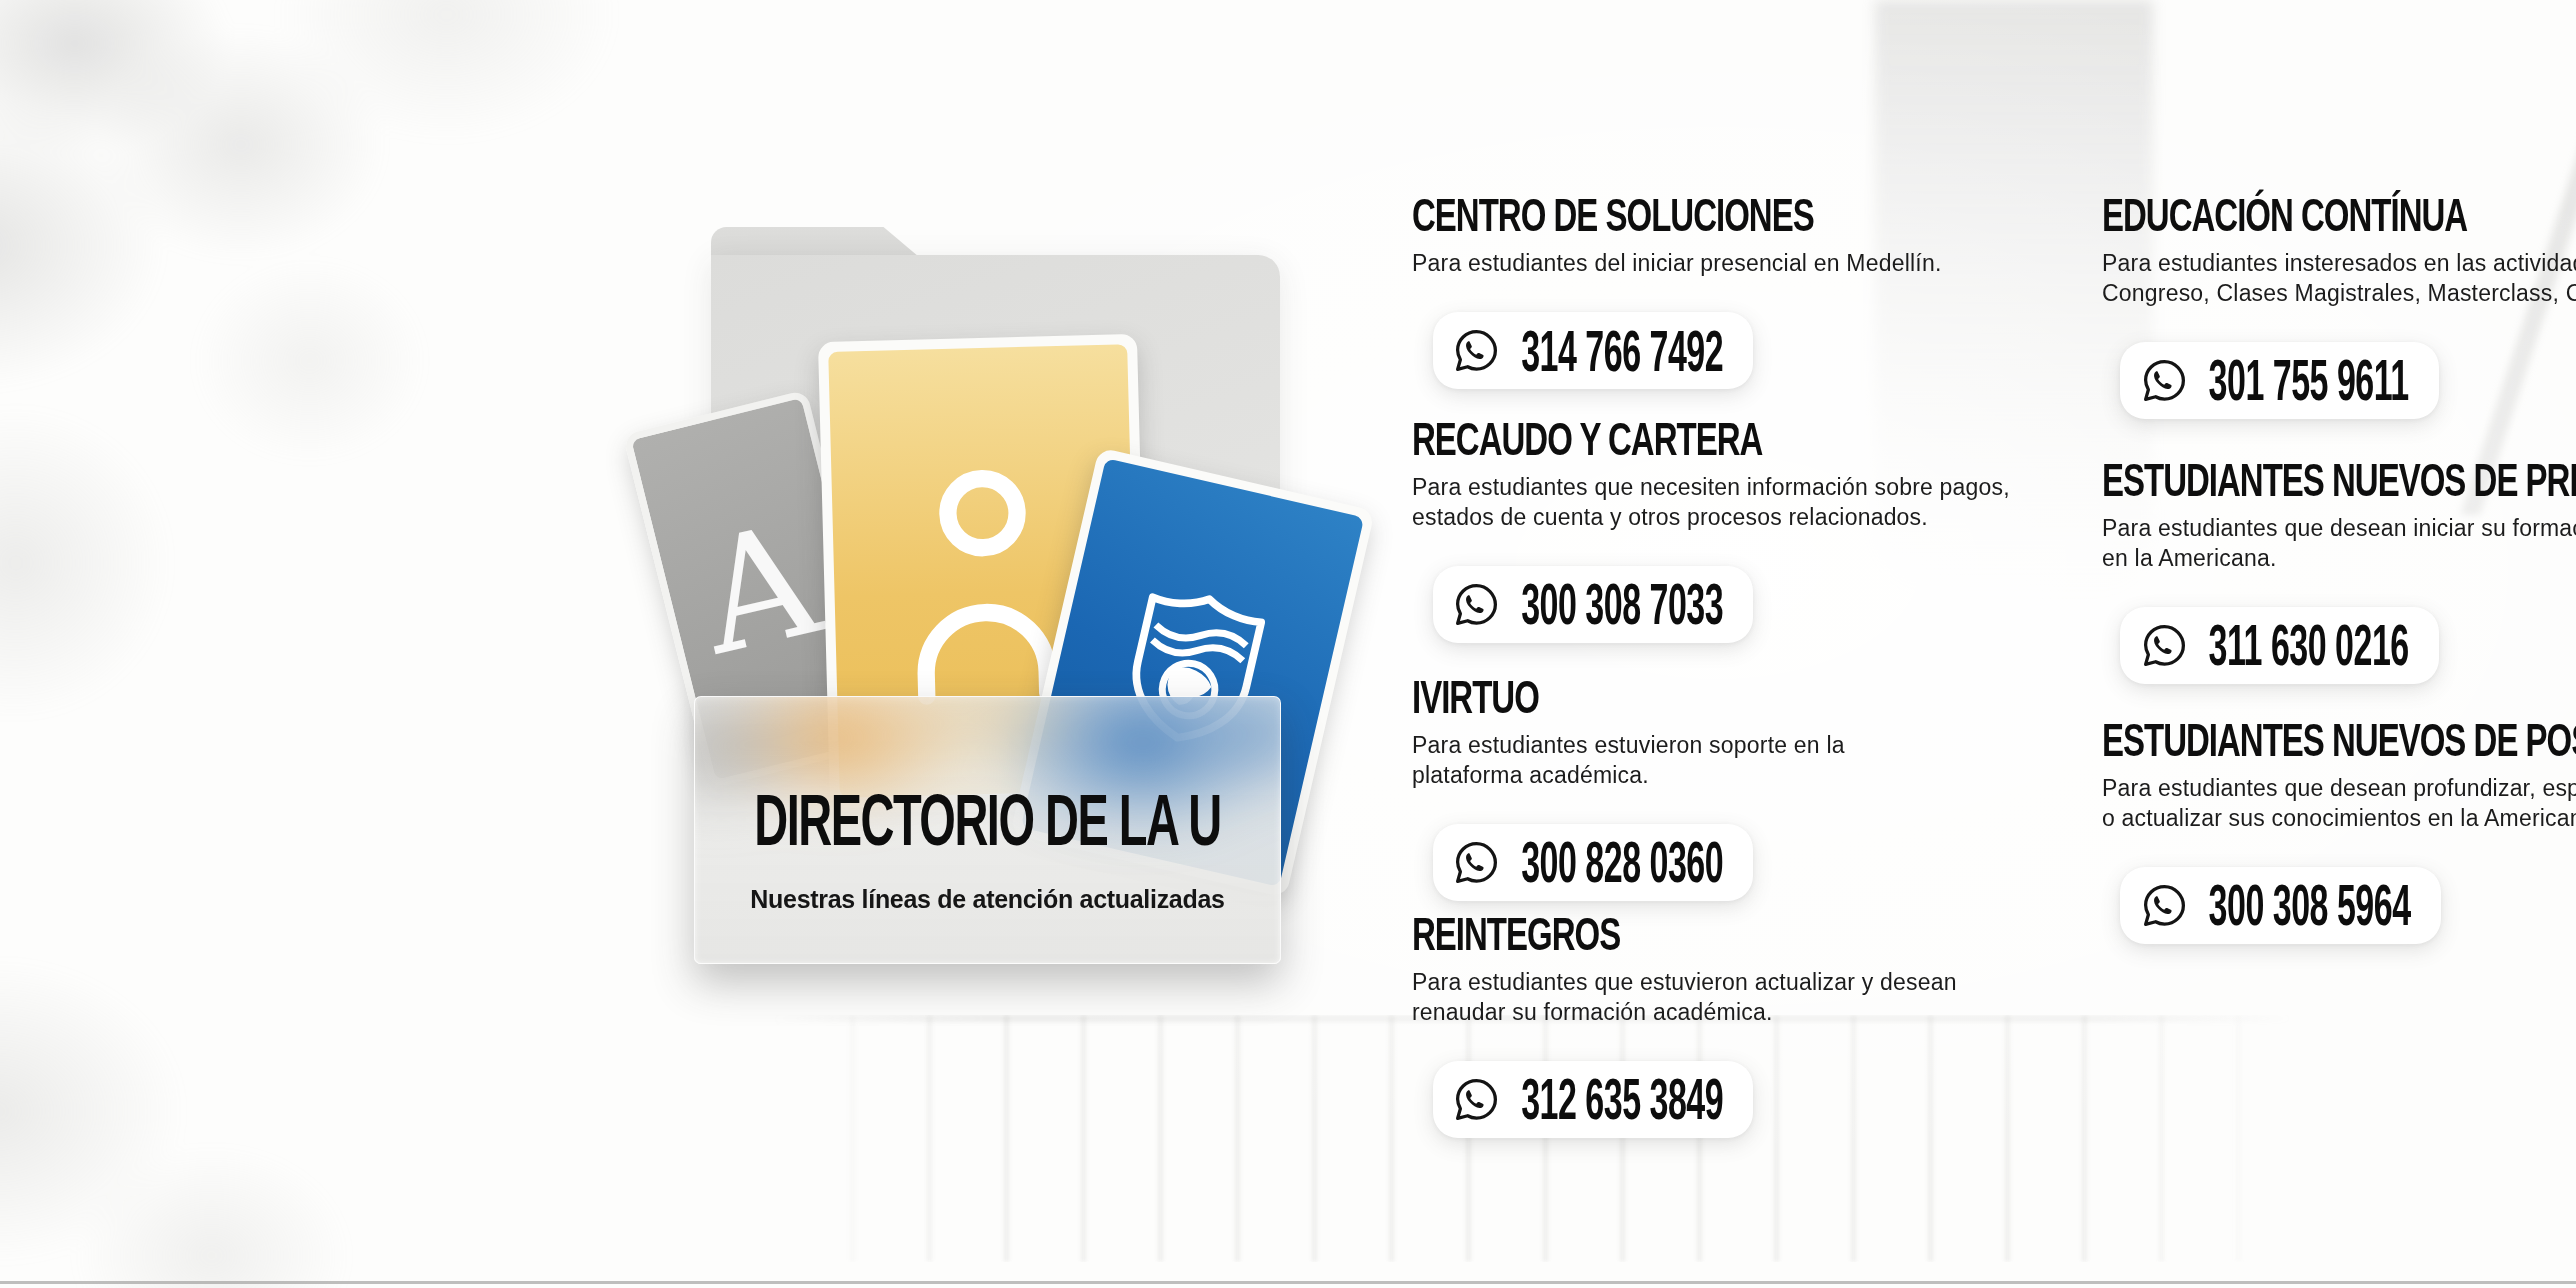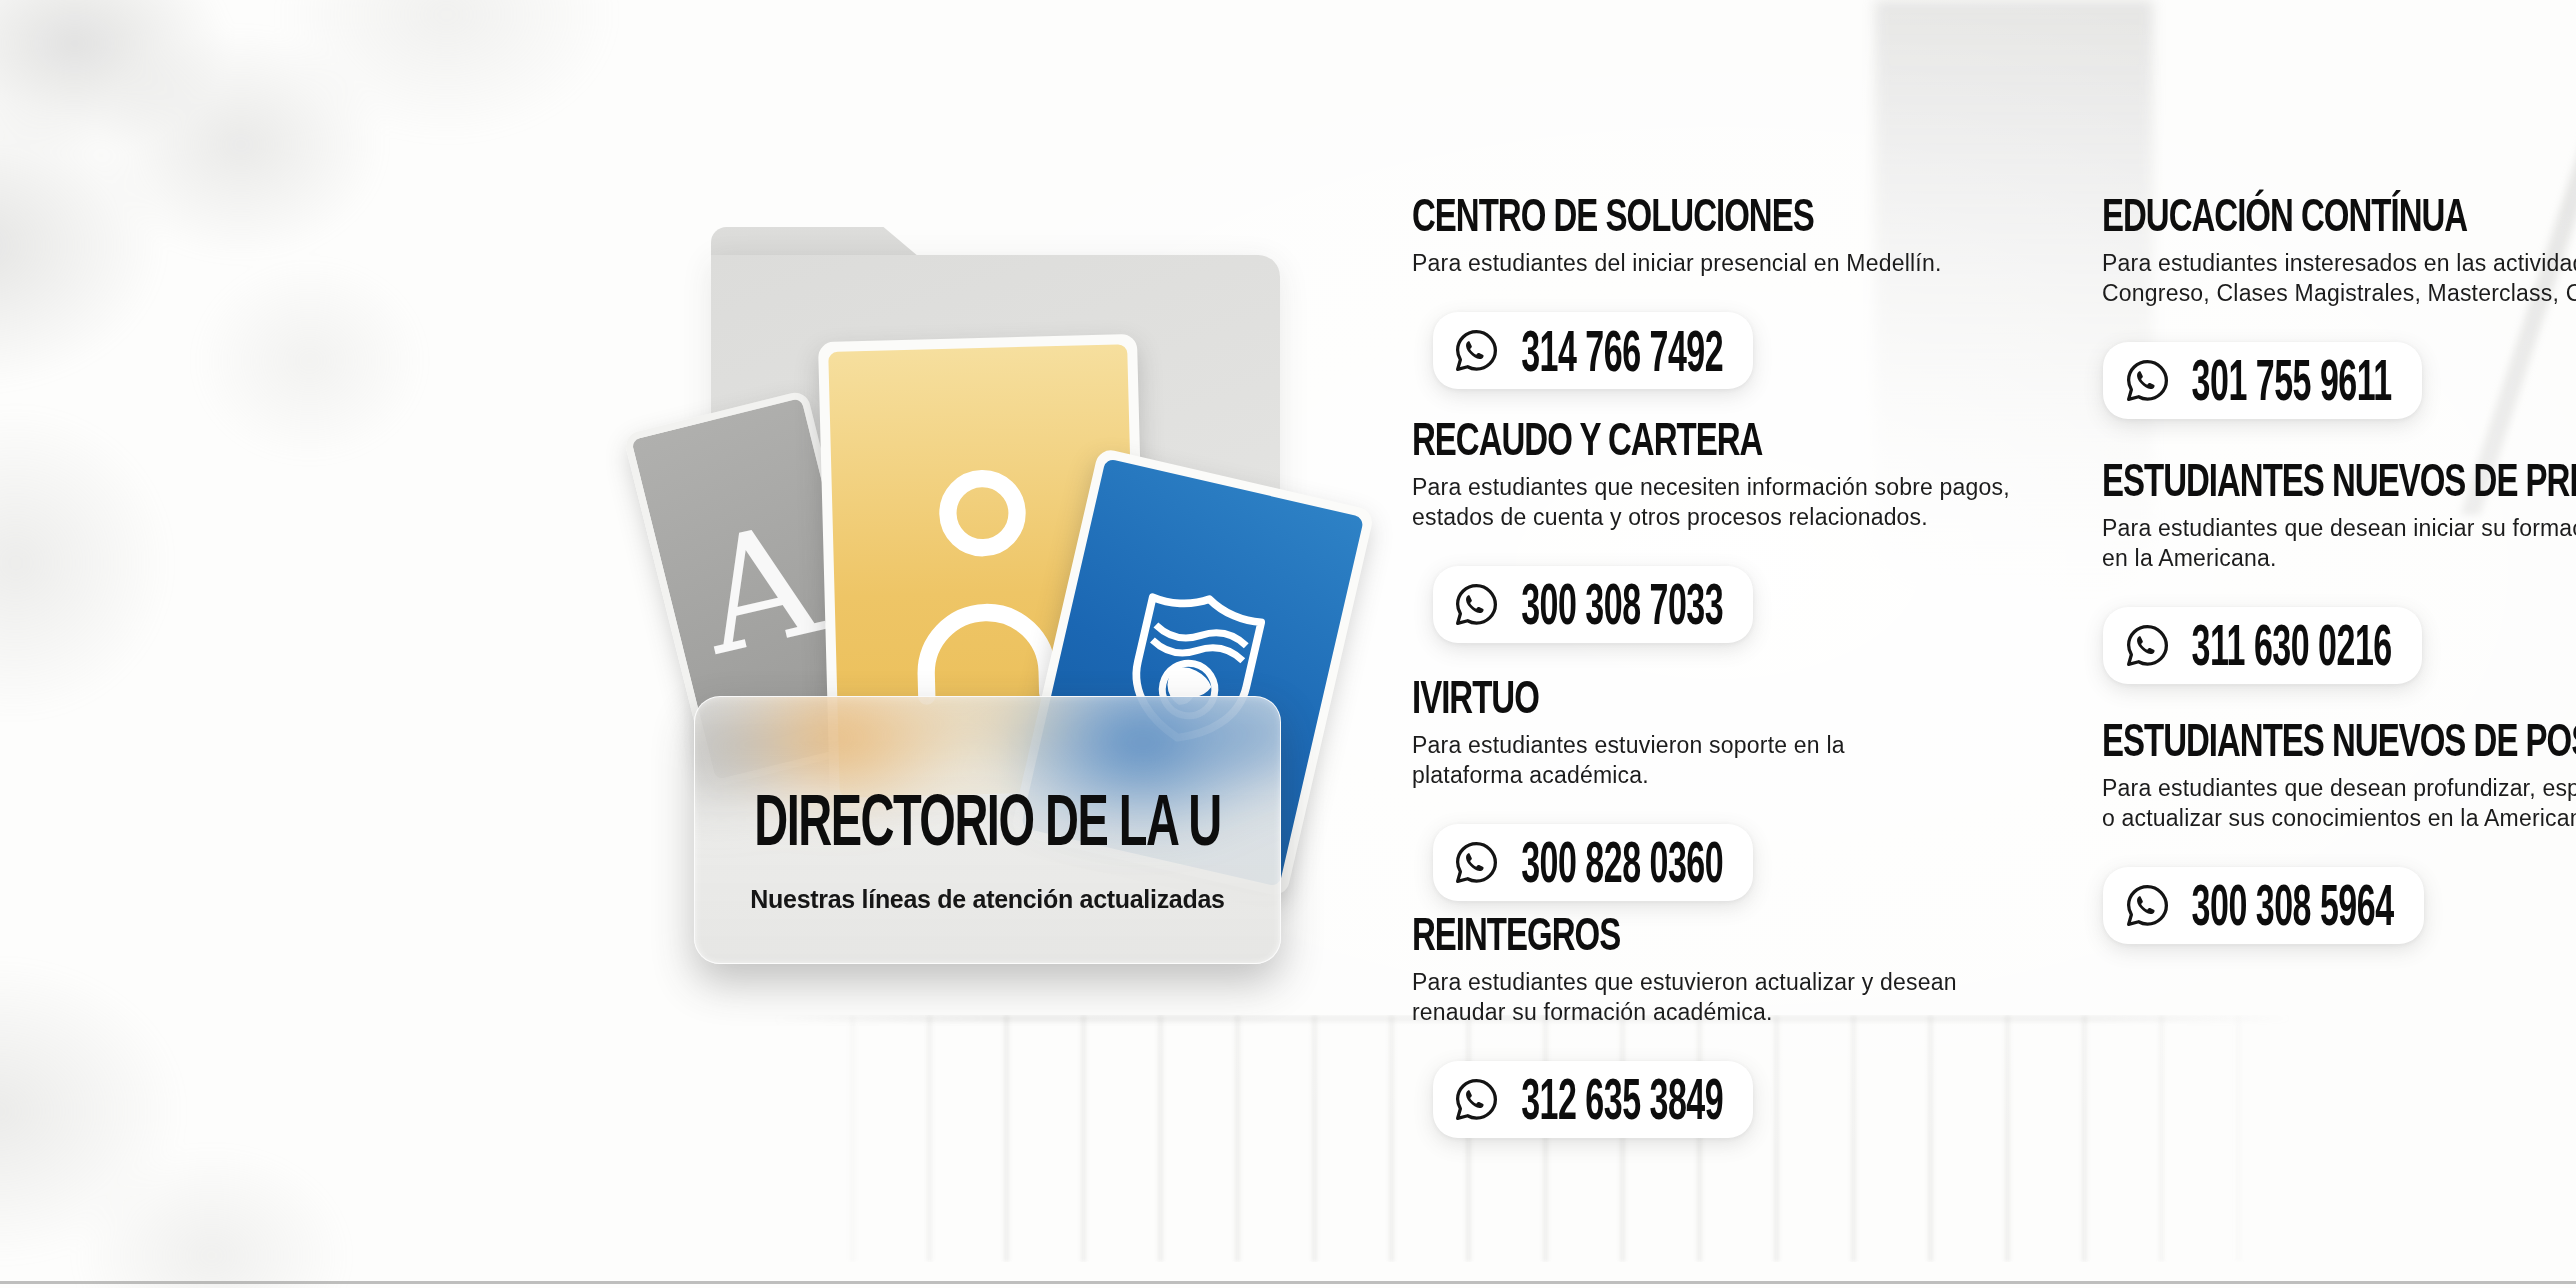--- a/index.html
+++ b/index.html
@@ -100,21 +100,21 @@
     background:#fbfbf9; padding:9.3px; box-sizing:border-box;
     transform:rotate(13deg); z-index:4;
   }
   .card-blue .inner{
     width:100%; height:100%; border-radius:9.3px;
     background:linear-gradient(200deg,#2e82c6 0%, #1b67b3 55%, #135a9f 100%);
     display:flex; align-items:center; justify-content:center;
   }
   .glass{
     position:absolute; left:35px; top:469px; width:587px; height:268px; z-index:5;
-    border-radius:26px; overflow:hidden;
+    border-radius:7px; overflow:hidden;
     background:linear-gradient(180deg, rgba(240,240,238,.90), rgba(229,229,227,.96));
     border:1px solid rgba(255,255,255,.8);
     box-shadow:0 18.5px 41px rgba(55,55,55,.30), inset 0 1px 6.2px rgba(255,255,255,.7);
     display:flex; flex-direction:column; align-items:center; justify-content:center;
     gap:27px; padding-top:36px; box-sizing:border-box;
   }
   .glass::before{
     content:""; position:absolute; left:-31px; right:-31px; top:-57px; height:196px;
     background:
       radial-gradient(155px 103px at 8% 55%,  rgba(150,150,148,.55), transparent 72%),
@@ -143,21 +143,21 @@
     margin:0 0 33px 0; font-size:23px; line-height:1.3; letter-spacing:0.2px;
     color:#1c1c1c; white-space:pre-line;
   }
   .pill{
     display:inline-flex; align-items:center; gap:20px;
     height:77px; padding:0 30px 0 19.6px; border-radius:25px;
     background:#ffffff;
     box-shadow:0 6.2px 20.6px rgba(90,90,90,.16), 0 1px 4.1px rgba(90,90,90,.08);
     margin-left:20.6px; cursor:pointer;
   }
-  .dir-col-right .pill{margin-left:1px;}
+  .dir-col-right .pill{margin-left:18px;}
   .pill .wa{width:49px; height:49px; flex:0 0 auto; display:block;}
   .pill .num{
     font-size:34px; font-weight:bold; letter-spacing:-0.5px; color:#0d0d0d; line-height:1;
   }
 </style>
 </head>
 <body>
 
 <div id="canvas">
 

